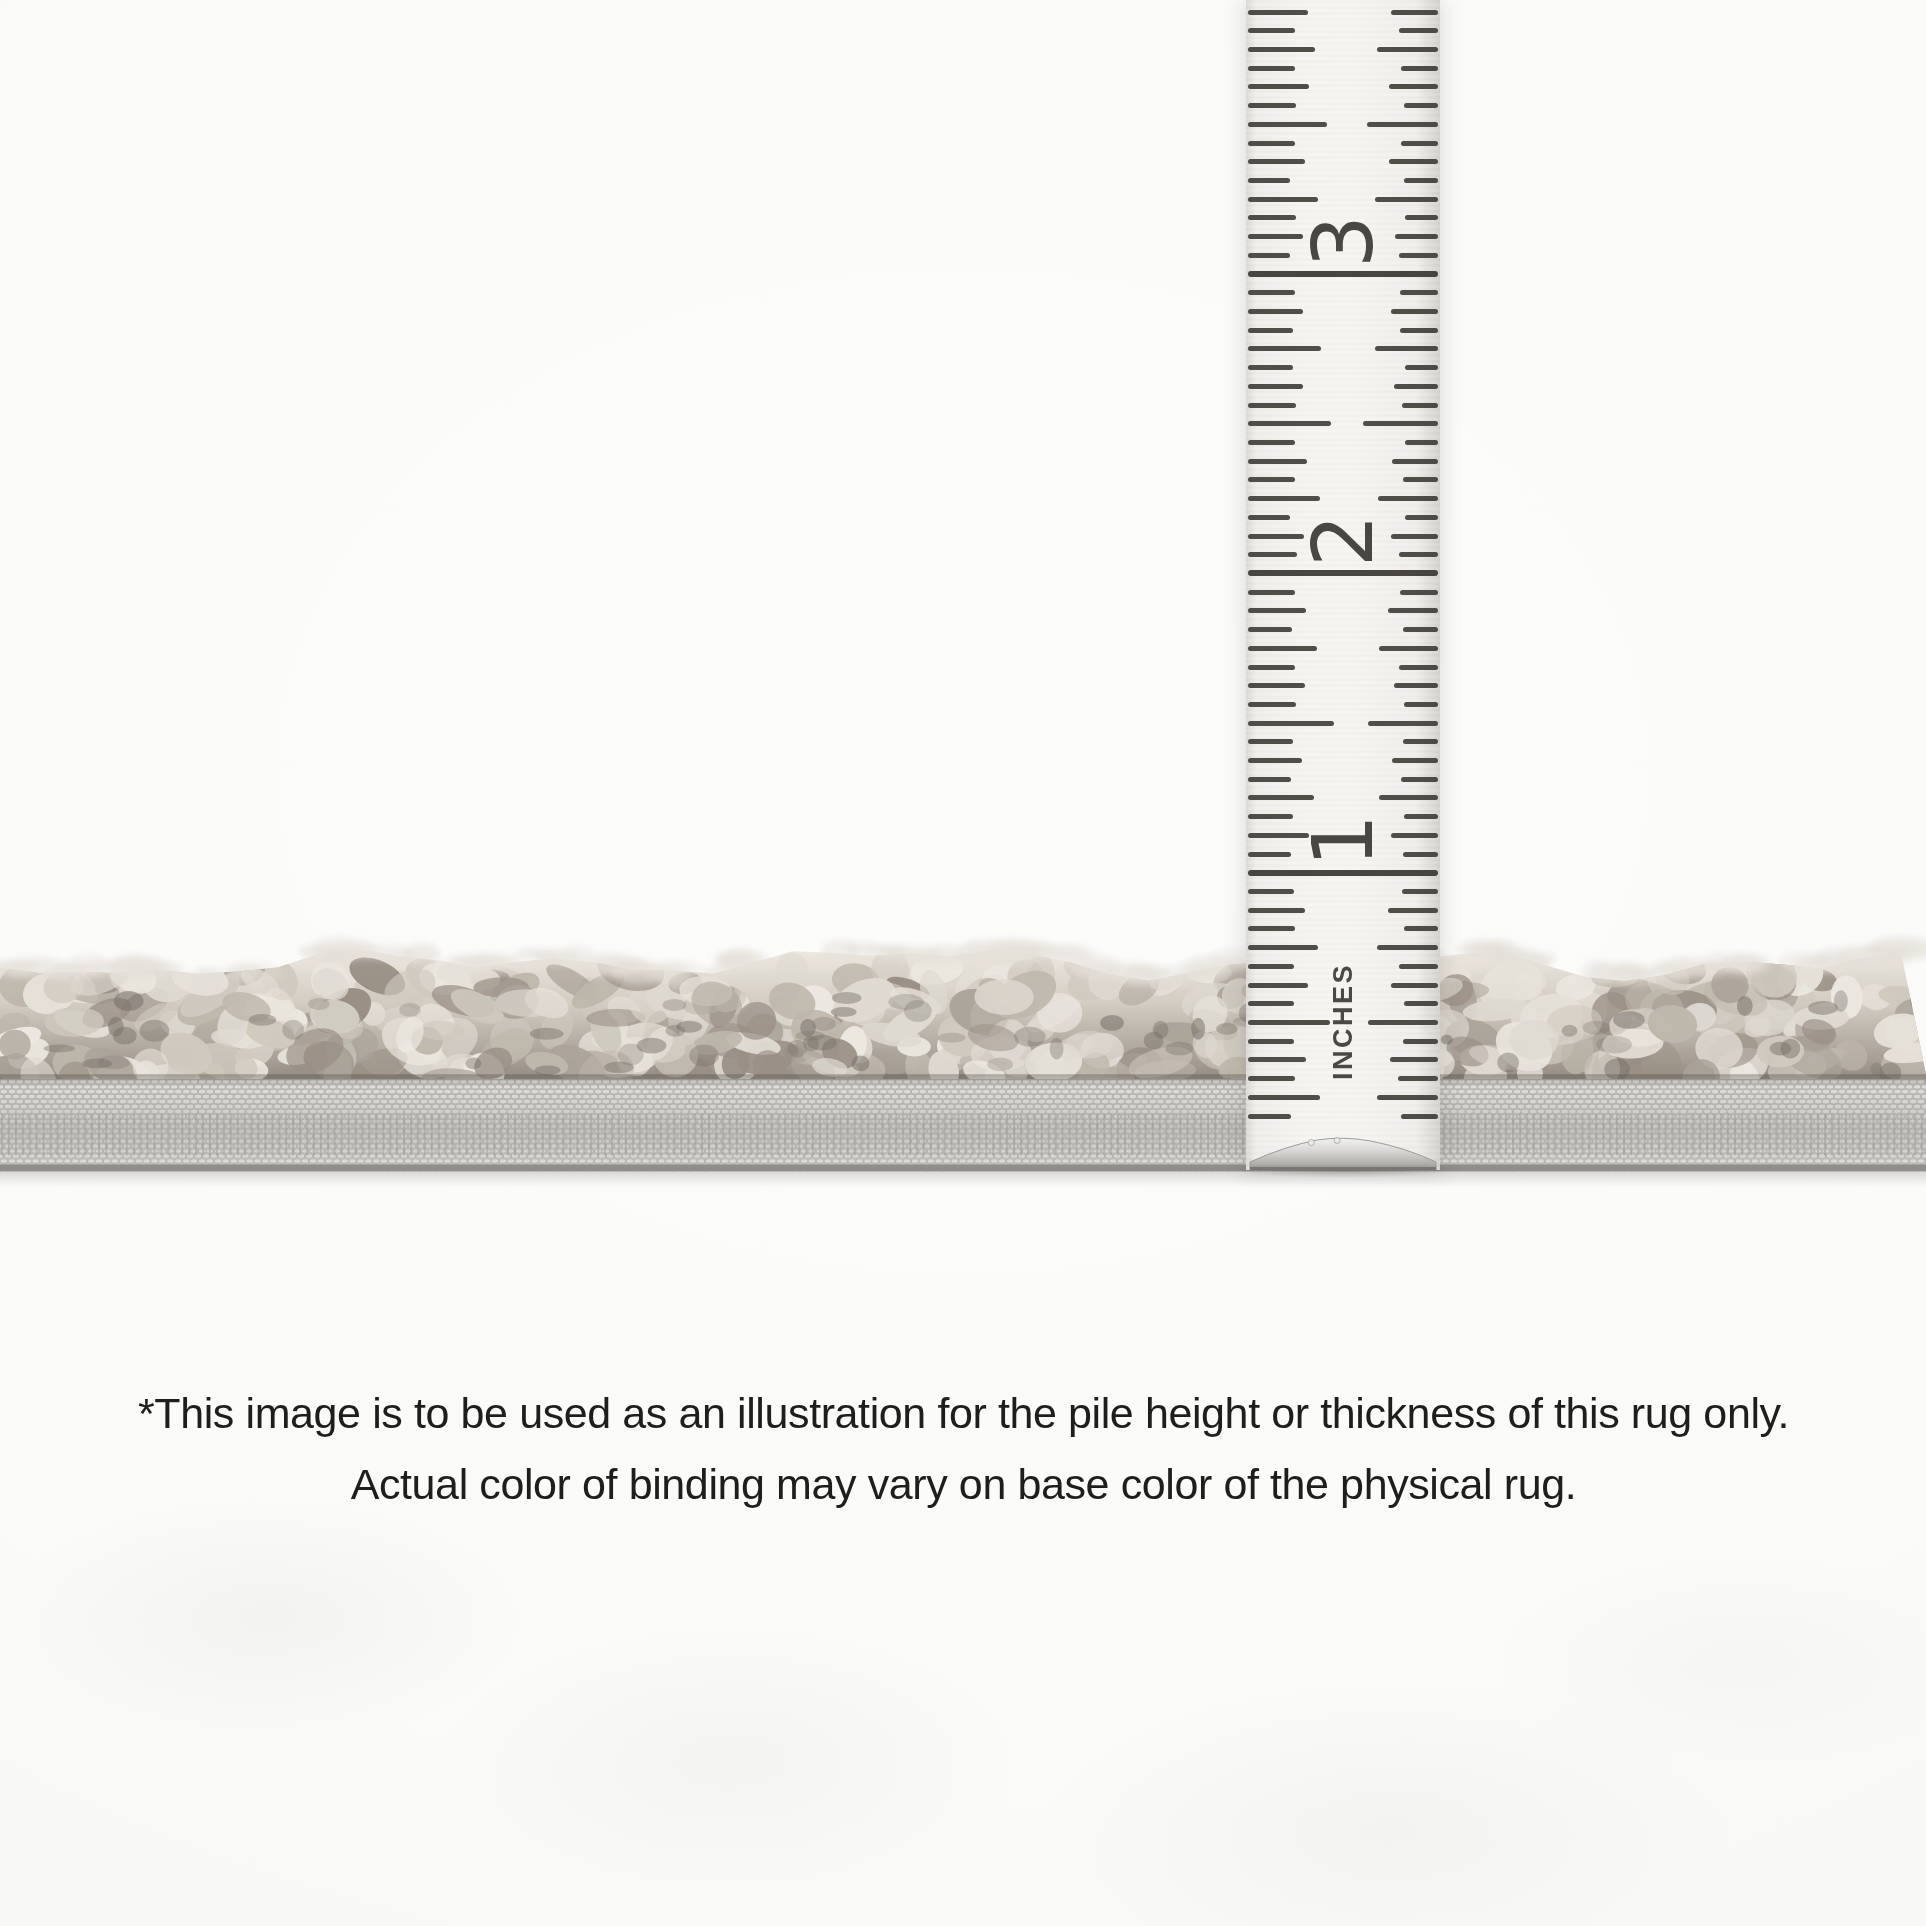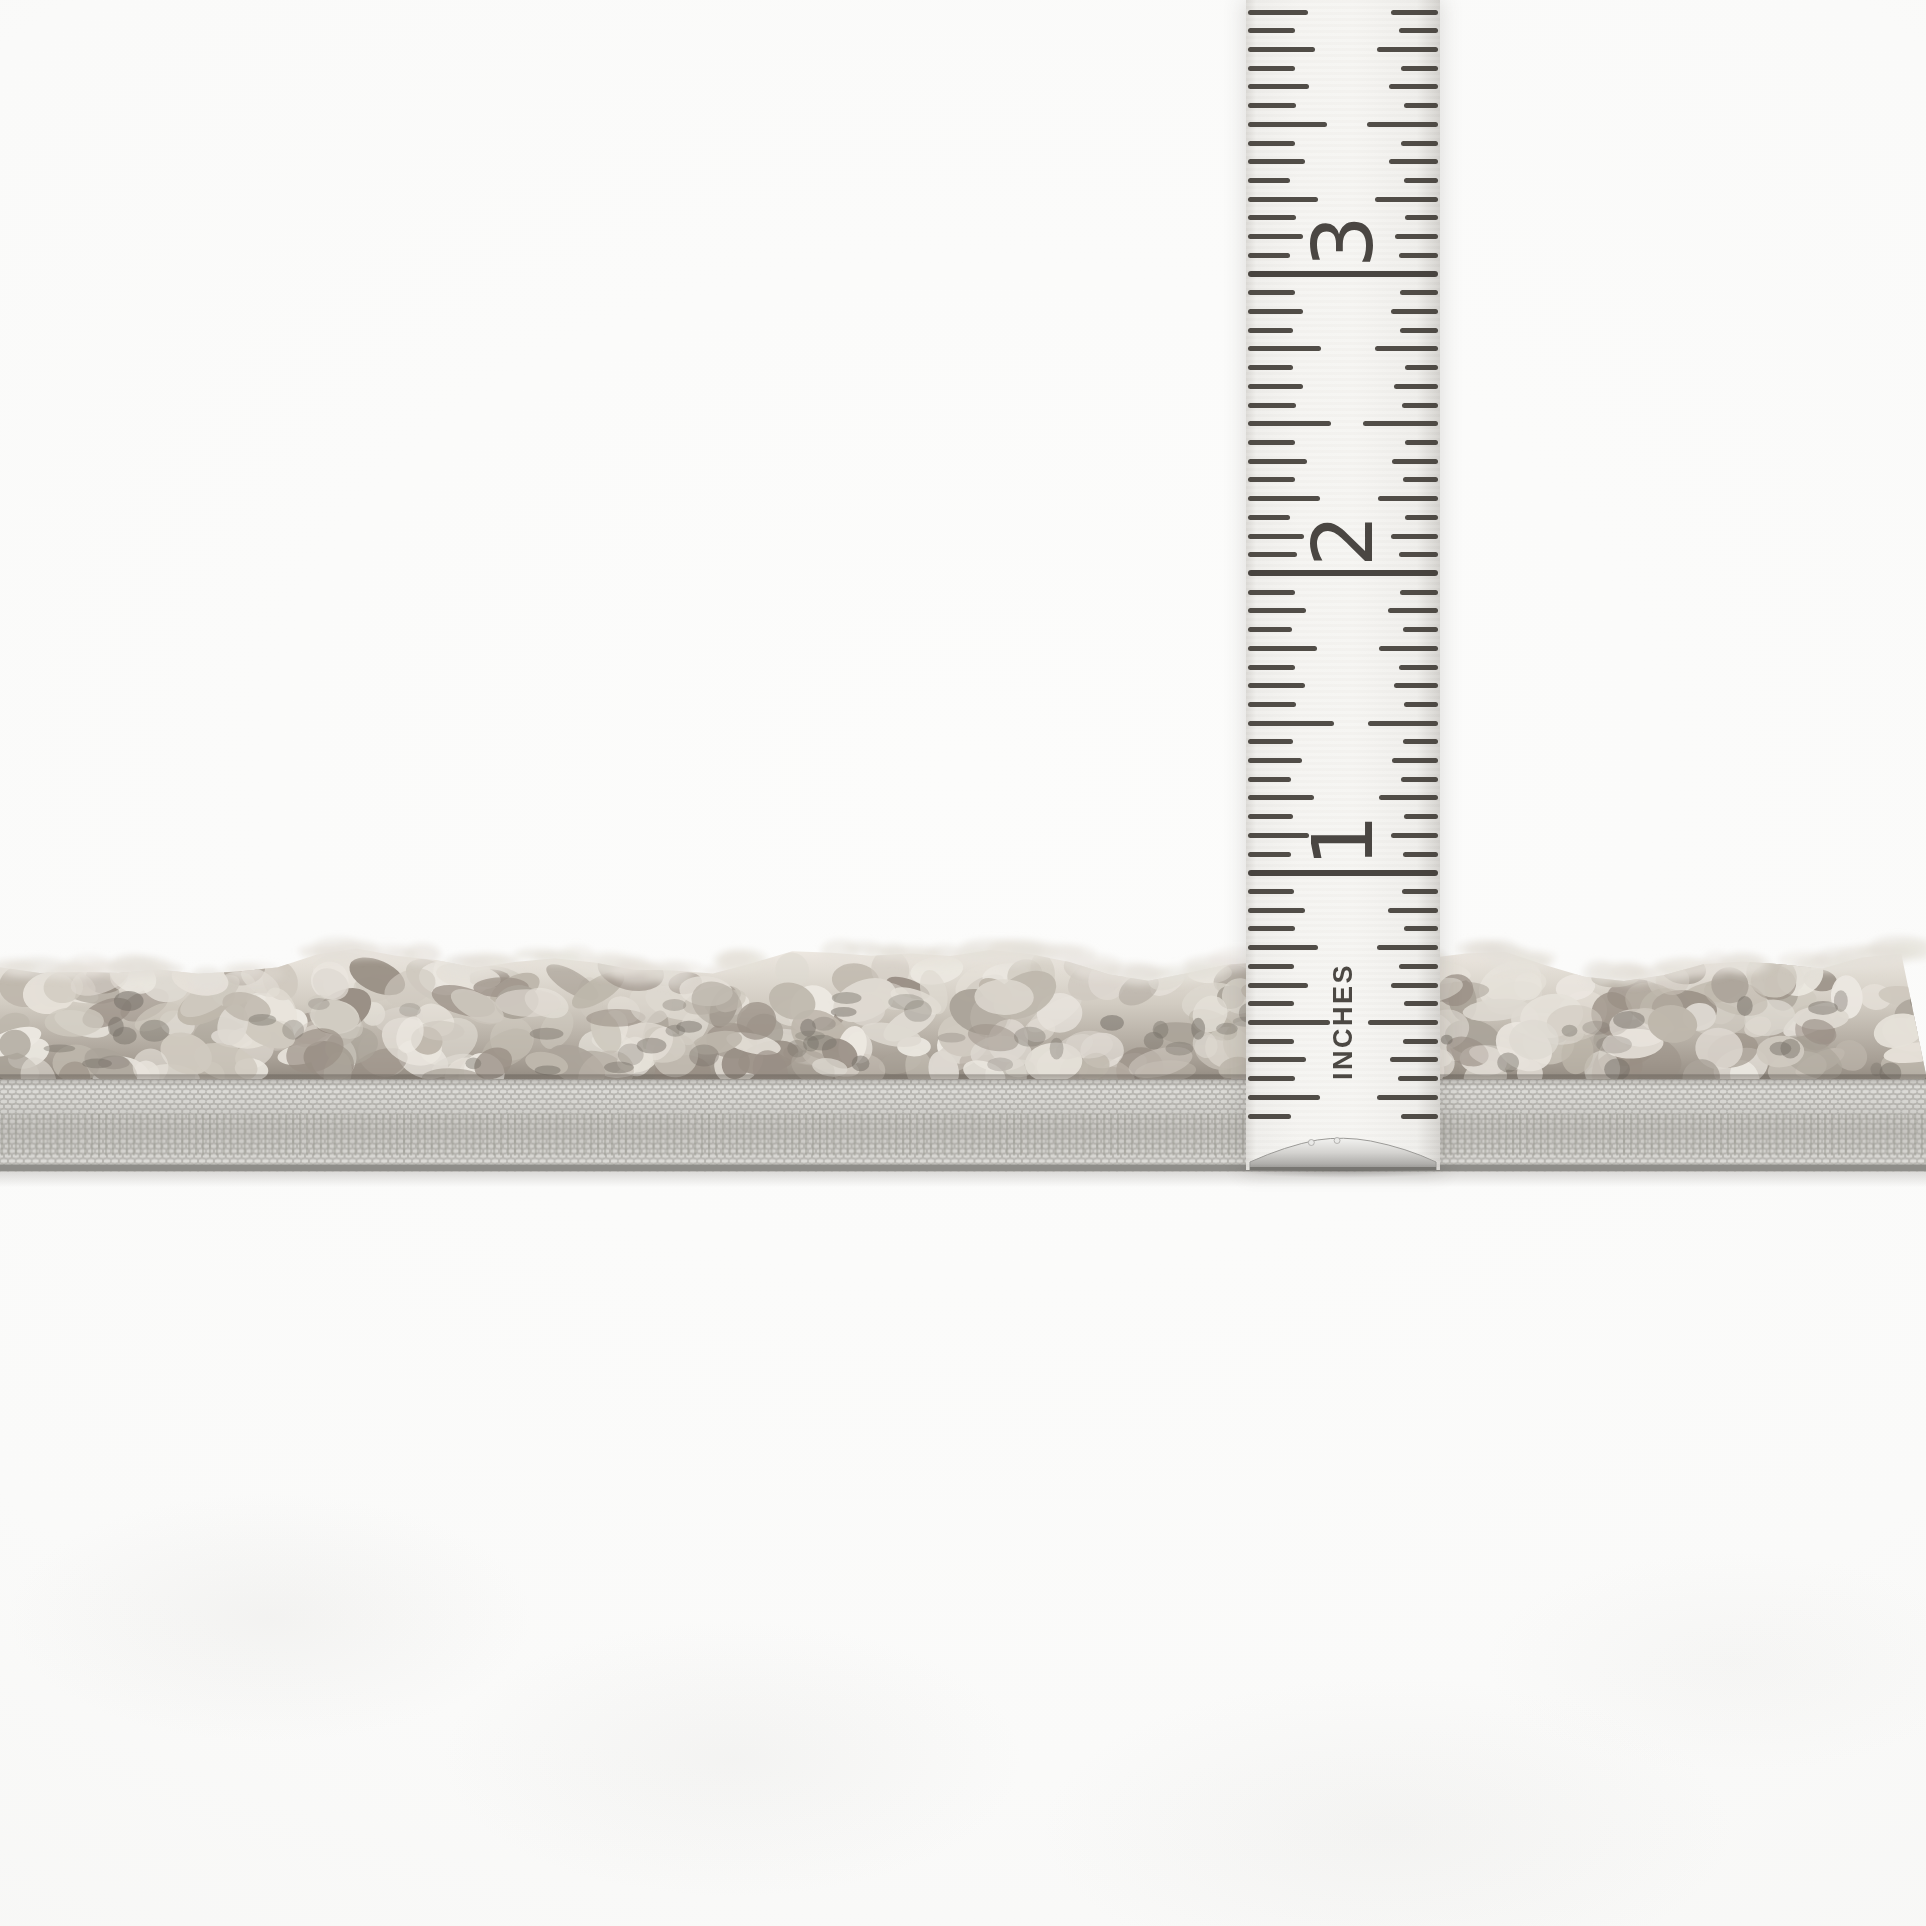--- a/index.html
+++ b/index.html
@@ -820,15 +820,19 @@
           <stop offset="1" stop-color="#8f8e8b"></stop>
         </linearGradient>
       </defs>
       <path d="M4,36 L4,28 Q40,12 72,6 Q98,2 126,7 Q162,14 192,28 L192,36 Z" fill="url(#capGrad)" stroke="#9a9996" stroke-width="1"></path>
       <circle cx="66" cy="8.5" r="3" fill="#e9e9e7" stroke="#a5a4a1" stroke-width="0.8"></circle>
       <circle cx="92" cy="6.5" r="3" fill="#e9e9e7" stroke="#a5a4a1" stroke-width="0.8"></circle>
       <rect x="4" y="33" width="188" height="3" fill="#777672"></rect>
     </svg>
   </div>
 
+  <div class="caption">
+    <div class="caption-line">*This image is to be used as an illustration for the pile height or thickness of this rug only.</div>
+    <div class="caption-line">Actual color of binding may vary on base color of the physical rug.</div>
+  </div>
 
 </div>
 
 
 </body></html>

